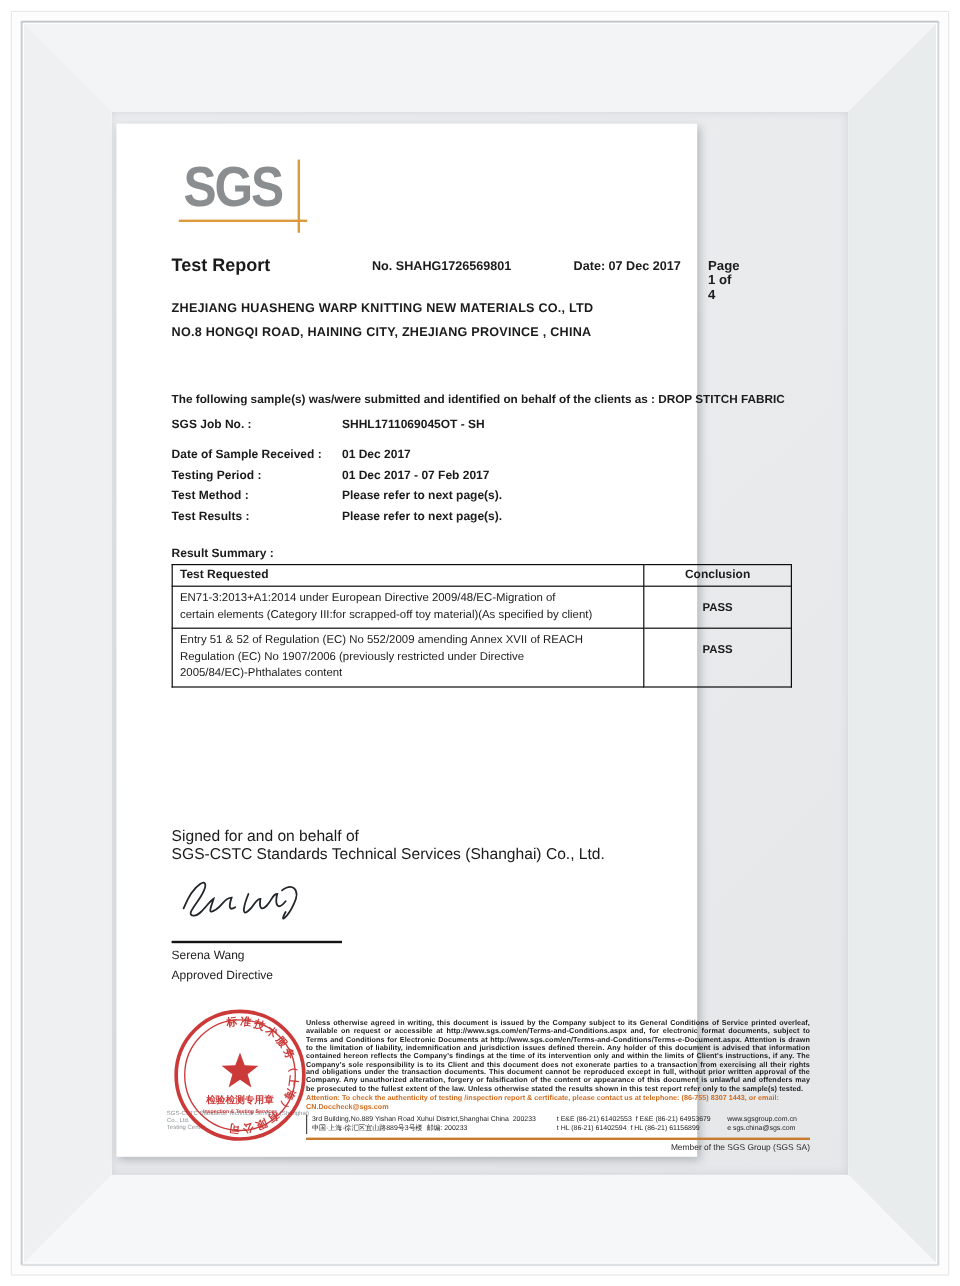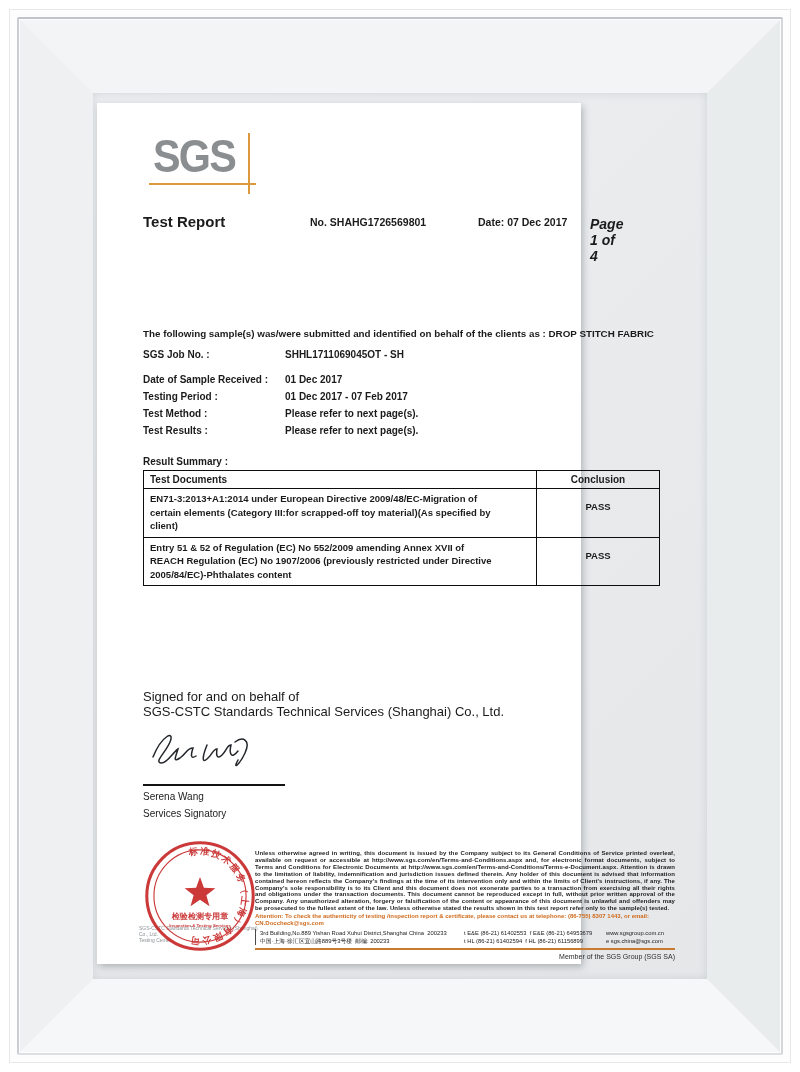--- a/index.html
+++ b/index.html
@@ -30,41 +30,41 @@
     position:absolute;left:56px;top:28px;
     font-size:47px;line-height:50px;font-weight:700;color:#8b8e90;
     letter-spacing:-2px;transform:scaleX(.88);transform-origin:left top;
   }
   .logo-hline{position:absolute;left:52px;top:80px;width:107px;height:2px;background:#dd9a3c;}
   .logo-vline{position:absolute;left:151px;top:30px;width:2px;height:61px;background:#dd9a3c;}
   
   .title{position:absolute;left:46px;top:110px;font-size:15px;font-weight:700;}
   .report-no{position:absolute;left:213px;top:113px;font-size:10.5px;font-weight:600;}
   .report-date{position:absolute;left:381px;top:113px;font-size:10.5px;font-weight:600;text-align:right;}
-  .report-page{position:absolute;left:493px;top:113px;font-size:14px;font-weight:600;font-style:italic;}
+  .report-page{position:absolute;left:493px;top:113px;font-size:11px;font-weight:600;}
   
   .client{position:absolute;left:46px;top:144px;font-size:10.5px;font-weight:600;line-height:20px;letter-spacing:.2px;}
   
   .intro{position:absolute;left:46px;top:225px;width:540px;font-size:9.8px;font-weight:600;}
   
   .fields{position:absolute;left:46px;top:243px;width:540px;font-size:10px;}
   .field-row{display:flex;line-height:17px;}
   .field-row.first{margin-bottom:8px;}
   .f-label{width:142px;flex:none;font-weight:600;}
   .f-value{font-weight:600;}
   .result-summary{position:absolute;left:46px;top:353px;font-size:10px;font-weight:600;}
   
   .summary-table{
     position:absolute;left:46px;top:367px;width:517px;
     border-collapse:collapse;font-size:9.5px;
   }
   .summary-table th,.summary-table td{border:1.5px solid #0d0d0d;}
   .summary-table th{font-weight:700;text-align:left;padding:3px 6px;font-size:10px;}
   .summary-table th.conc,.summary-table td.conc{width:110px;text-align:center;vertical-align:top;}
-  .summary-table td.test{padding:3px 42px 4px 6px;line-height:13.5px;font-weight:700;}
+  .summary-table td.test{padding:3px 42px 4px 6px;line-height:13.5px;font-weight:400;}
   .summary-table td.conc{padding-top:12px;font-weight:600;}
   
   .signed-for{position:absolute;left:46px;top:586px;font-size:13px;line-height:15px;}
   .sig-svg{position:absolute;left:42px;top:618px;}
   .sig-rule{position:absolute;left:46px;top:681px;width:142px;height:2px;background:#141414;}
   .sig-name{position:absolute;left:46px;top:688px;font-size:10px;}
   .sig-role{position:absolute;left:46px;top:705px;font-size:10px;}
   
   .behind-stamp{position:absolute;left:42px;top:822px;width:126px;font-size:5px;line-height:6px;color:#8d9296;}
   .stamp-svg{position:absolute;left:46px;top:736px;opacity:.9;}
@@ -102,20 +102,24 @@
 
     <div class="logo-text">SGS</div>
     <div class="logo-hline"></div>
     <div class="logo-vline"></div>
 
     <span class="title">Test Report</span>
     <span class="report-no">No. SHAHG1726569801</span>
     <span class="report-date">Date: 07 Dec 2017</span>
     <span class="report-page">Page 1 of 4</span>
 
+    <div class="client">
+      <div>ZHEJIANG HUASHENG WARP KNITTING NEW MATERIALS CO., LTD</div>
+      <div>NO.8 HONGQI ROAD, HAINING CITY, ZHEJIANG PROVINCE , CHINA</div>
+    </div>
 
     <div class="intro">The following sample(s) was/were submitted and identified on behalf of the clients as : DROP STITCH FABRIC</div>
 
     <div class="fields">
       <div class="field-row first">
         <span class="f-label">SGS Job No. :</span>
         <span class="f-value">SHHL1711069045OT - SH</span>
       </div>
       <div class="field-row">
         <span class="f-label">Date of Sample Received :</span>
@@ -133,21 +137,21 @@
         <span class="f-label">Test Results :</span>
         <span class="f-value">Please refer to next page(s).</span>
       </div>
     </div>
 
     <div class="result-summary">Result Summary :</div>
 
     <table class="summary-table">
       <thead>
         <tr>
-          <th>Test Documents</th>
+          <th>Test Requested</th>
           <th class="conc">Conclusion</th>
         </tr>
       </thead>
       <tbody>
         <tr>
           <td class="test">EN71-3:2013+A1:2014 under European Directive 2009/48/EC-Migration of certain elements (Category III:for scrapped-off toy material)(As specified by client)</td>
           <td class="conc">PASS</td>
         </tr>
         <tr>
           <td class="test">Entry 51 &amp; 52 of Regulation (EC) No 552/2009 amending Annex XVII of REACH Regulation (EC) No 1907/2006 (previously restricted under Directive 2005/84/EC)-Phthalates content</td>
@@ -162,21 +166,21 @@
     </div>
     <svg class="sig-svg" width="160" height="60" viewBox="0 0 160 60">
       <g fill="none" stroke="#23262a" stroke-width="1.5" stroke-linecap="round">
         <path d="M14,36 C23,14 36,9 31,21 C27,31 15,41 22,42 C28,43 34,31 39,28 C37,35 33,42 41,37 C47,33 48,27 54,27 C52,33 51,39 57,35"></path>
         <path d="M68,24 C64,34 62,43 68,38 C73,34 74,28 78,28 C77,34 78,39 83,34 C88,29 88,24 92,24 C90,32 92,39 99,30"></path>
         <path d="M96,21 C104,15 112,19 106,32 C101,43 93,50 99,39"></path>
       </g>
     </svg>
     <div class="sig-rule"></div>
     <div class="sig-name">Serena Wang</div>
-    <div class="sig-role">Services Signatory</div>
+    <div class="sig-role">Approved Directive</div>
 
     <div class="behind-stamp">
       <div>SGS-CSTC Standards Technical Services (Shanghai) Co., Ltd.</div>
       <div>Testing Center</div>
     </div>
 
     <svg class="stamp-svg" width="114" height="114" viewBox="0 0 120 120">
       <defs>
         <path id="ringPath" d="M 60,60 m -44,0 a 44,44 0 1,1 88,0 a 44,44 0 1,1 -88,0"></path>
       </defs>

